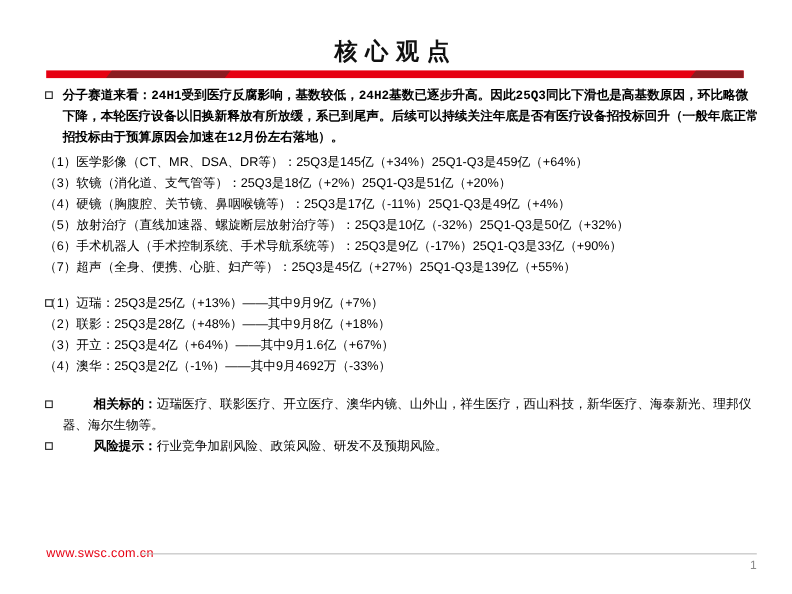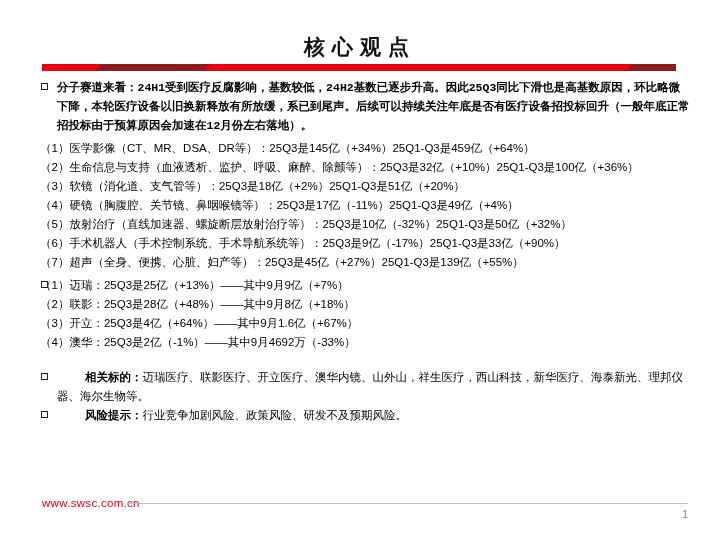--- a/index.html
+++ b/index.html
@@ -30,21 +30,21 @@
     font-size:11.5px; line-height:19px; color:#000;
   }
   .bullet-para { position:relative; padding-left:17px; font-weight:bold;font-family:Liberation Mono, monospace; }
   .bullet-square {
     position:absolute; left:1px; top:5px; width:7px; height:7px;
     border:1px solid #222; box-sizing:border-box; background:#fff;
   }
   .num-list { font-weight:normal; }
   .num-item { white-space:nowrap; }
   .mb4  { margin-bottom:4px; }
-  .mb11 { margin-bottom:4px; }
+  .mb11 { margin-bottom:14px; }
   .mb12 { margin-bottom:16px; }
   .lead { font-weight:bold;margin-left:28px; }
   .para-text { font-weight:normal; }
   .footer-url {
     position:absolute; left:42px; top:497px;
     color:#e60012; font-size:11.5px; letter-spacing:0.3px;
   }
   .footer-line {
     position:absolute; left:128px; right:32px; top:503px;
     height:1px; background:#bdbdbd;
@@ -68,21 +68,20 @@
 
   <div class="content">
 
     <div class="bullet-para mb4">
       <span class="bullet-square"></span>
       <span>分子赛道来看：24H1受到医疗反腐影响，基数较低，24H2基数已逐步升高。因此25Q3同比下滑也是高基数原因，环比略微下降，本轮医疗设备以旧换新释放有所放缓，系已到尾声。后续可以持续关注年底是否有医疗设备招投标回升（一般年底正常招投标由于预算原因会加速在12月份左右落地）。</span>
     </div>
 
     <div class="num-list mb11">
       <div class="num-item">（1）医学影像（CT、MR、DSA、DR等）：25Q3是145亿（+34%）25Q1-Q3是459亿（+64%）</div>
-      <div class="num-item">（2）生命信息与支持（血液透析、监护、呼吸、麻醉、除颤等）：25Q3是32亿（+10%）25Q1-Q3是100亿（+36%）</div>
       <div class="num-item">（3）软镜（消化道、支气管等）：25Q3是18亿（+2%）25Q1-Q3是51亿（+20%）</div>
       <div class="num-item">（4）硬镜（胸腹腔、关节镜、鼻咽喉镜等）：25Q3是17亿（-11%）25Q1-Q3是49亿（+4%）</div>
       <div class="num-item">（5）放射治疗（直线加速器、螺旋断层放射治疗等）：25Q3是10亿（-32%）25Q1-Q3是50亿（+32%）</div>
       <div class="num-item">（6）手术机器人（手术控制系统、手术导航系统等）：25Q3是9亿（-17%）25Q1-Q3是33亿（+90%）</div>
       <div class="num-item">（7）超声（全身、便携、心脏、妇产等）：25Q3是45亿（+27%）25Q1-Q3是139亿（+55%）</div>
     </div>
 
     <div class="bullet-para">
       <span class="bullet-square"></span>
     </div>

